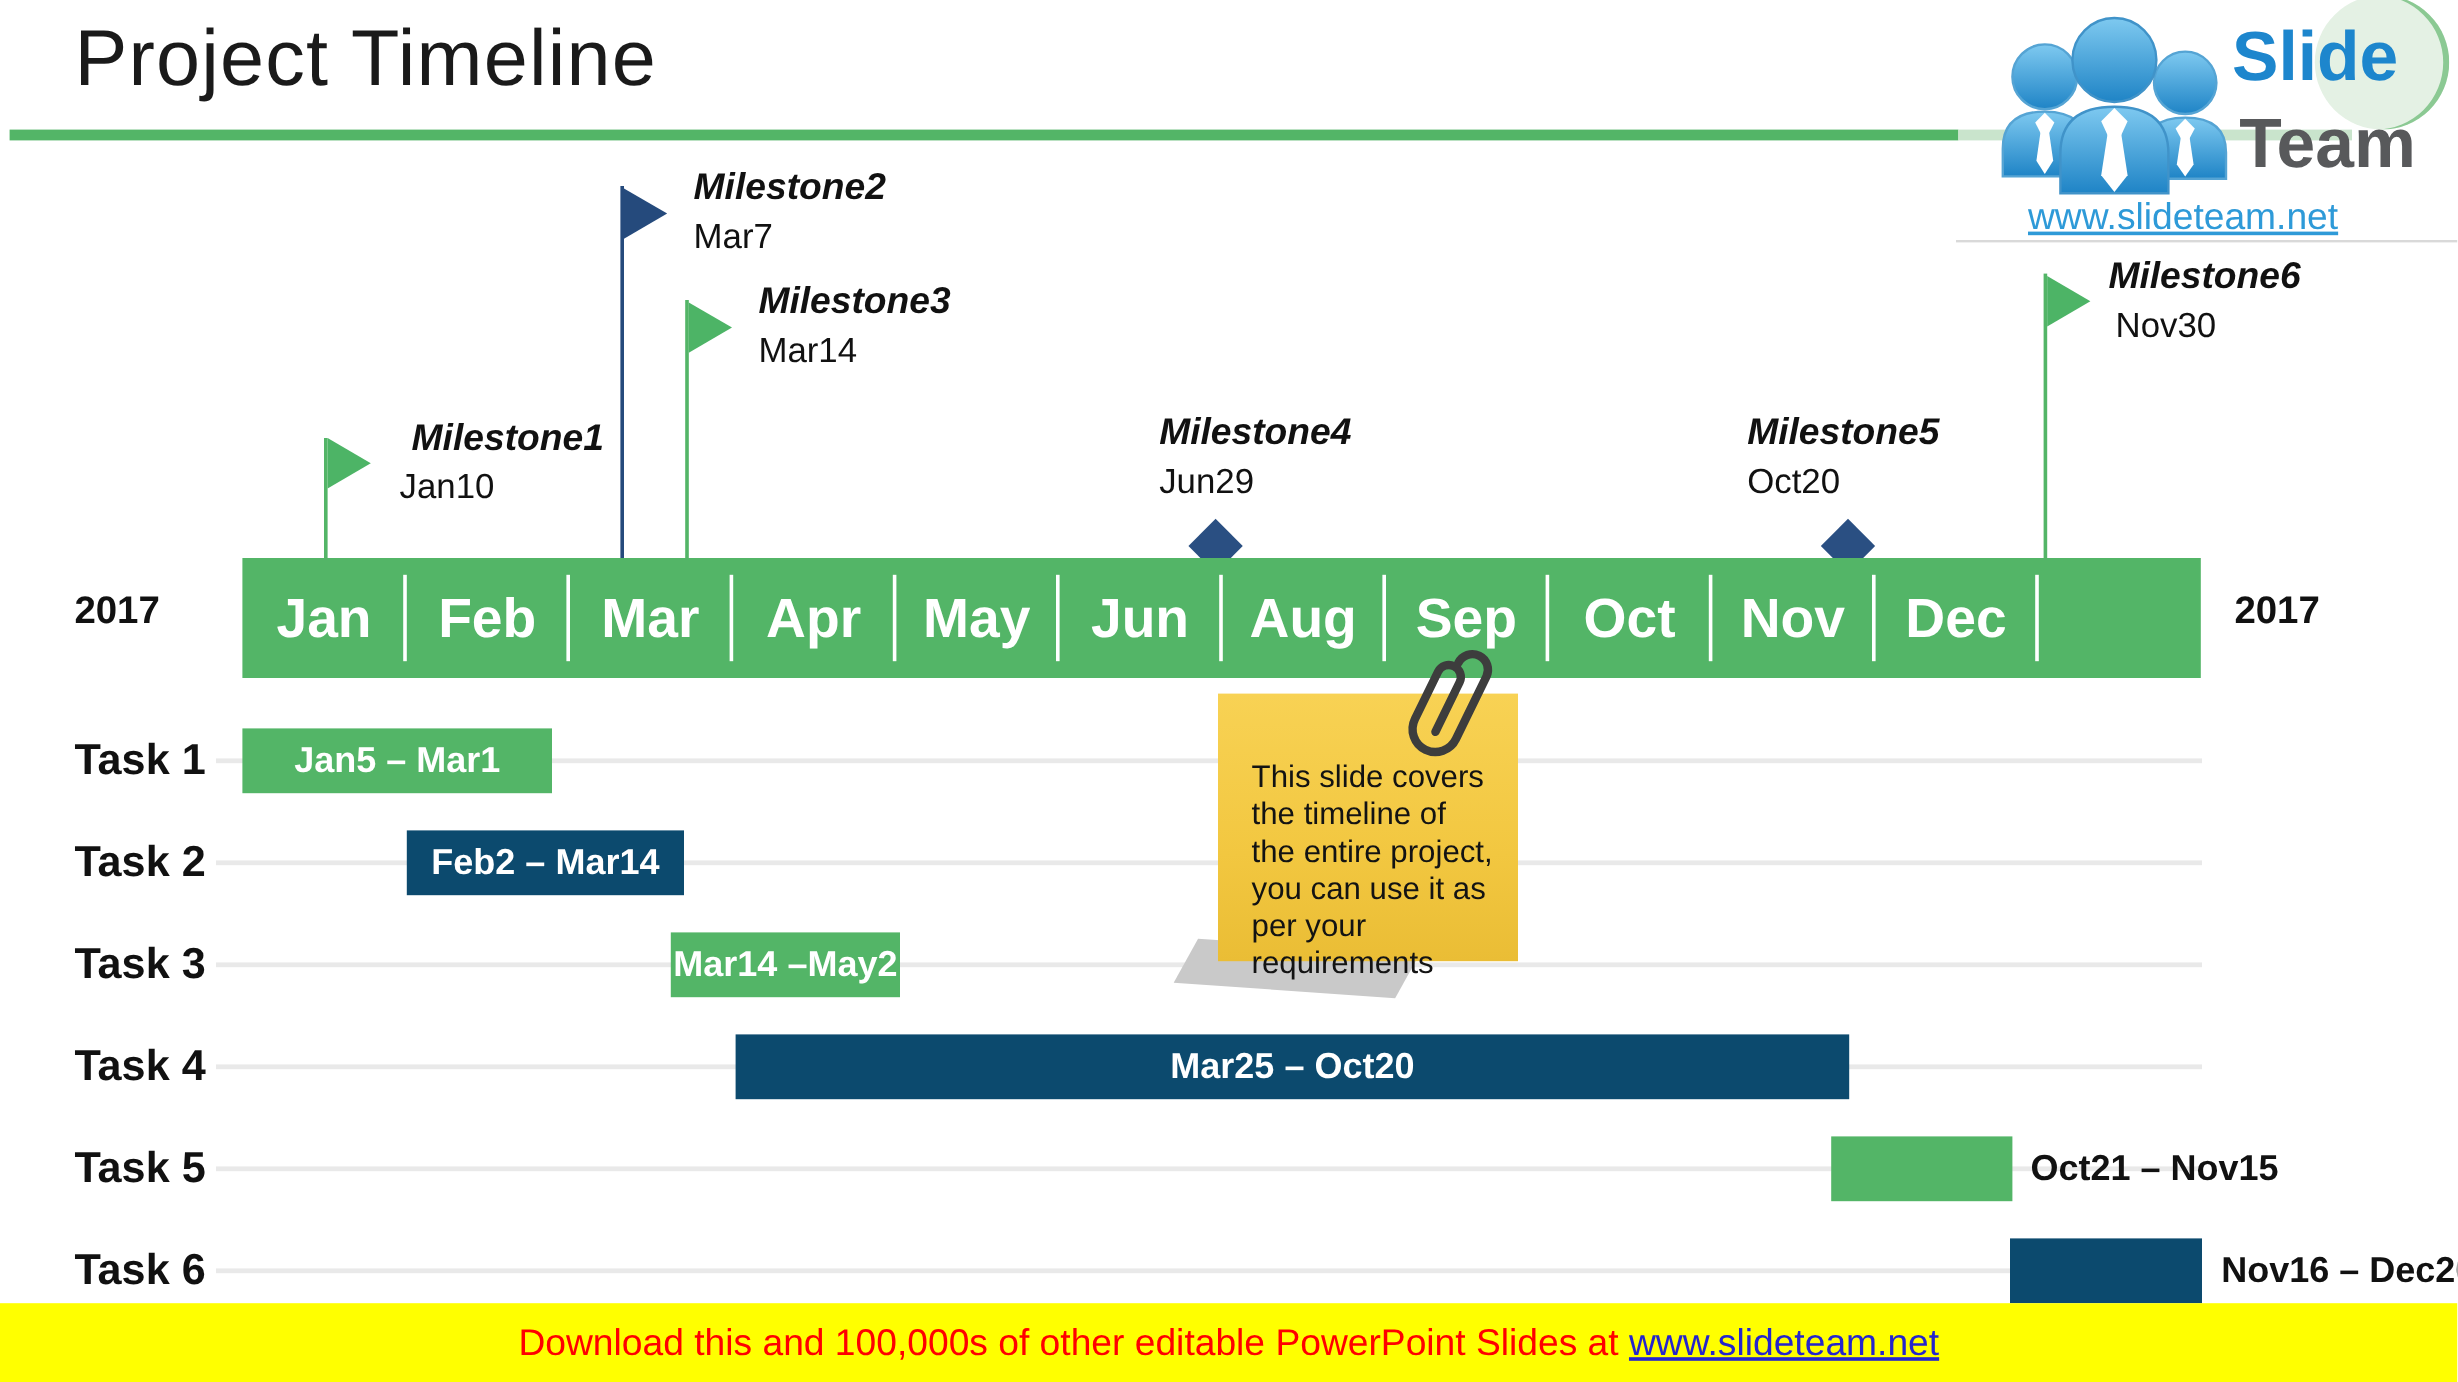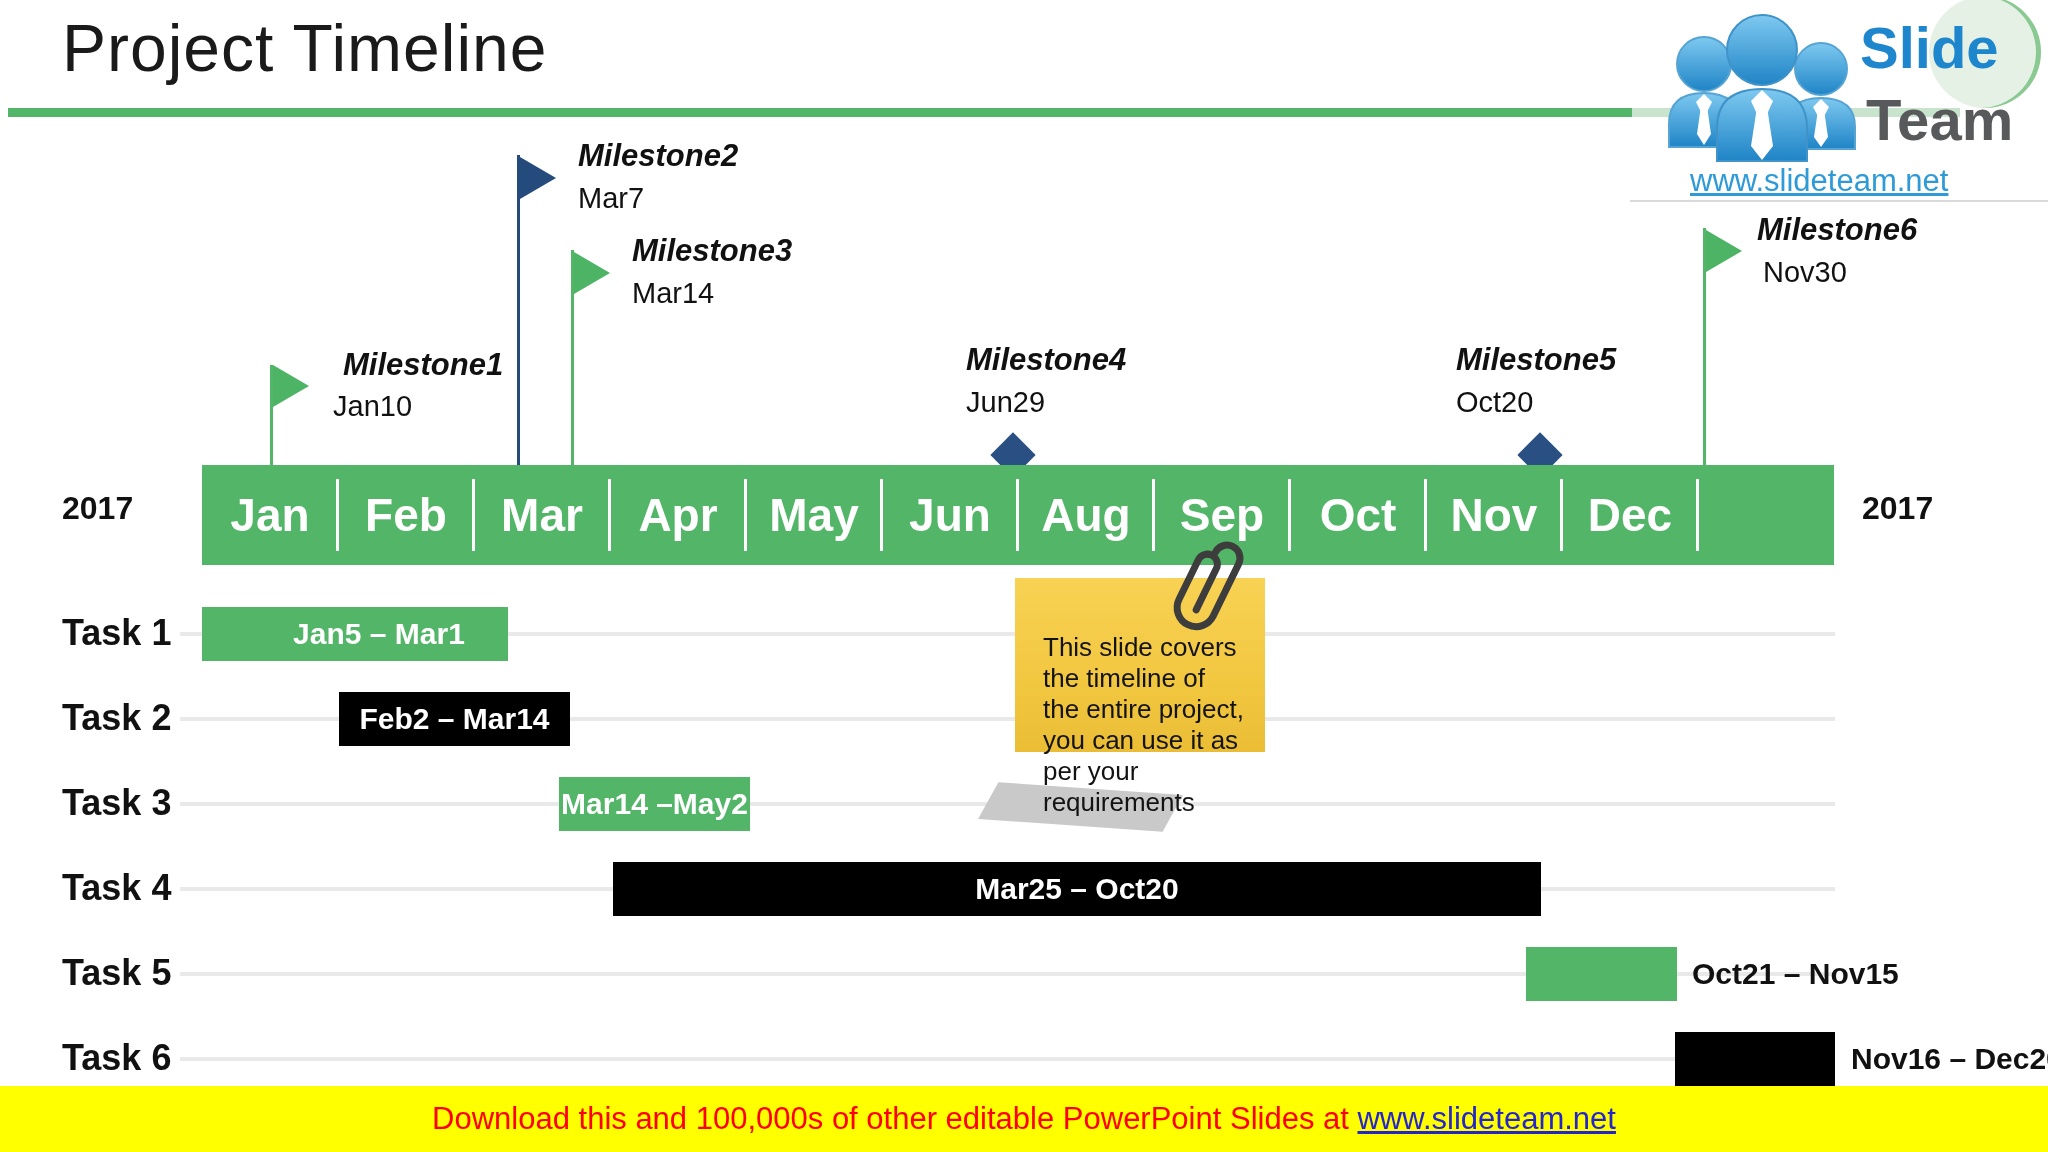--- a/index.html
+++ b/index.html
@@ -35,26 +35,26 @@
   .year{position:absolute;font-size:32px;font-weight:700;color:#111;}
   .tl-bar{position:absolute;left:202px;top:465px;width:1632px;height:100px;background:#53b567;display:flex;}
   .tl-cell{position:relative;width:136px;height:100px;line-height:100px;text-align:center;
     color:#ffffff;font-size:46px;font-weight:700;}
   .tl-div{position:absolute;top:14px;right:-2px;width:3px;height:72px;background:#ffffff;}
   
   .row-line{position:absolute;left:180px;width:1655px;height:4px;background:#e9e9e9;}
   .task-label{position:absolute;left:62px;font-size:36px;font-weight:700;color:#111;white-space:nowrap;}
   .bar{position:absolute;height:54px;line-height:54px;text-align:center;color:#fff;font-size:30px;font-weight:700;white-space:nowrap;}
   .bar.green{background:#53b567;}
-  .bar.navy{background:#000000;}
+  .bar.navy{background:#0c4a6e;}
   .range-out{position:absolute;font-size:30px;font-weight:700;color:#111;white-space:nowrap;line-height:54px;}
   
   .note-shadow{position:absolute;left:988px;top:788px;width:185px;height:38px;background:#c9c9c9;
     transform:rotate(4deg) skewX(-25deg);}
-  .note{position:absolute;left:1015px;top:578px;width:250px;height:174px;
+  .note{position:absolute;left:1015px;top:578px;width:250px;height:223px;
     background:linear-gradient(180deg,#f8d254 0%,#f2c740 60%,#eabd35 100%);}
   .note-text{position:absolute;left:28px;top:54px;width:205px;font-size:26px;line-height:31px;color:#131313;}
   .clip{position:absolute;left:1166px;top:540px;}
   
   .footer{position:absolute;left:0;top:1086px;width:2048px;height:66px;background:#ffff00;
     text-align:center;line-height:66px;font-size:31px;}
   .footer .msg{color:#ff0000;}
   .footer .link{color:#2525cd;text-decoration:underline;cursor:pointer;}
 </style>
 </head>
@@ -159,21 +159,21 @@
   <div class="row-line" style="top:972px;"></div>
   <div class="row-line" style="top:1057px;"></div>
 
   <div class="task-label" style="top:612px;">Task 1</div>
   <div class="task-label" style="top:697px;">Task 2</div>
   <div class="task-label" style="top:782px;">Task 3</div>
   <div class="task-label" style="top:867px;">Task 4</div>
   <div class="task-label" style="top:952px;">Task 5</div>
   <div class="task-label" style="top:1037px;">Task 6</div>
 
-  <div class="bar green" style="left:202px;top:607px;width:258px;padding-left:48px;">
+  <div class="bar green" style="left:202px;top:607px;width:258px;">
     <span>Jan5 – Mar1</span>
   </div>
   <div class="bar navy" style="left:339px;top:692px;width:231px;">
     <span>Feb2 – Mar14</span>
   </div>
   <div class="bar green" style="left:559px;top:777px;width:191px;">
     <span>Mar14 –May2</span>
   </div>
   <div class="bar navy" style="left:613px;top:862px;width:928px;">
     <span>Mar25 – Oct20</span>

